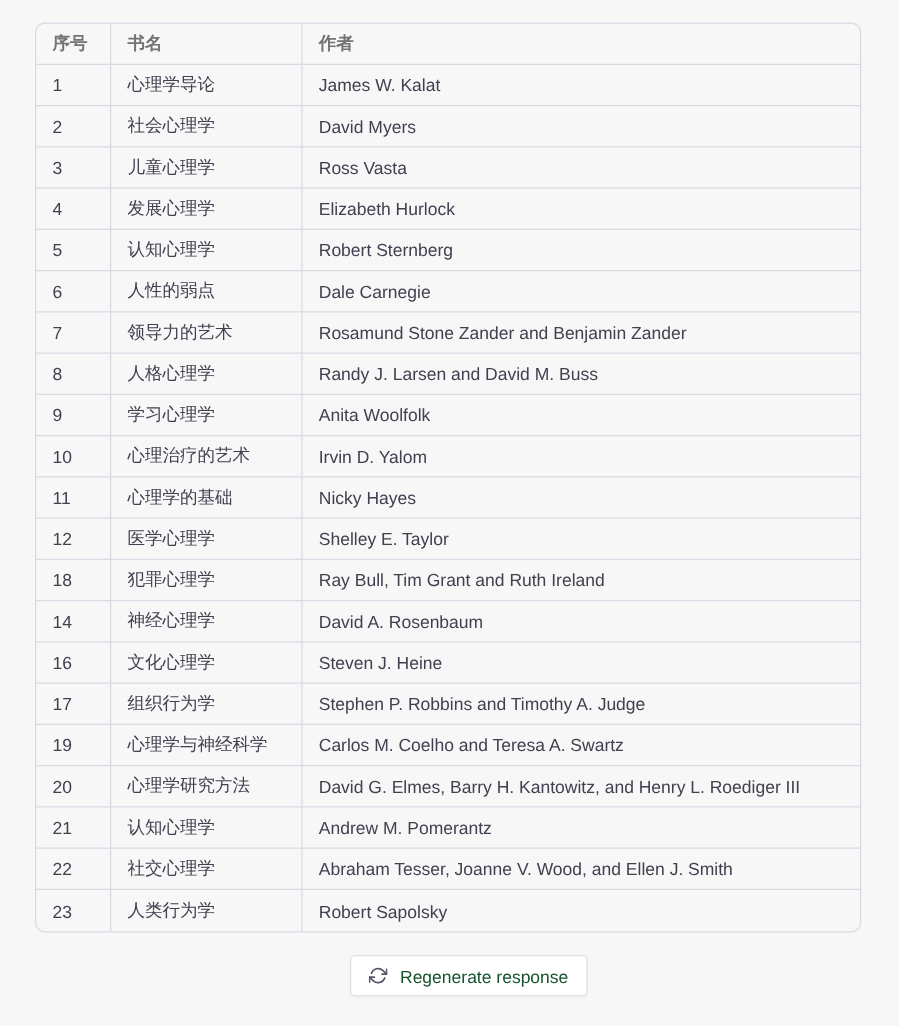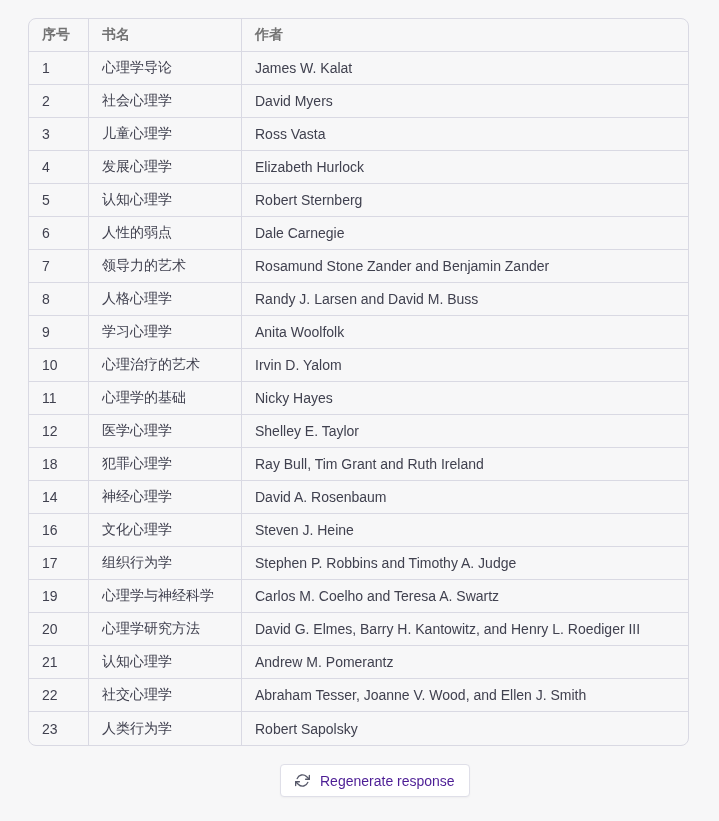--- a/index.html
+++ b/index.html
@@ -64,21 +64,21 @@
     left: 280px; top: 764px;
     height: 33px;
     display: inline-flex;
     align-items: center;
     gap: 10px;
     padding: 0 14px;
     background: #ffffff;
     border: 1px solid #dfdfe8;
     border-radius: 4px;
     font-size: 14px;
-    color: #4c1d95;
+    color: #14532d;
     cursor: pointer;
     z-index: 10;
     box-shadow: 0 1px 2px rgba(0,0,0,0.04);
     font-family: inherit;
     justify-content: center;
   }
   .regenerate-btn svg {
     width: 15px; height: 15px;
     stroke: #565869;
     flex: 0 0 auto;

